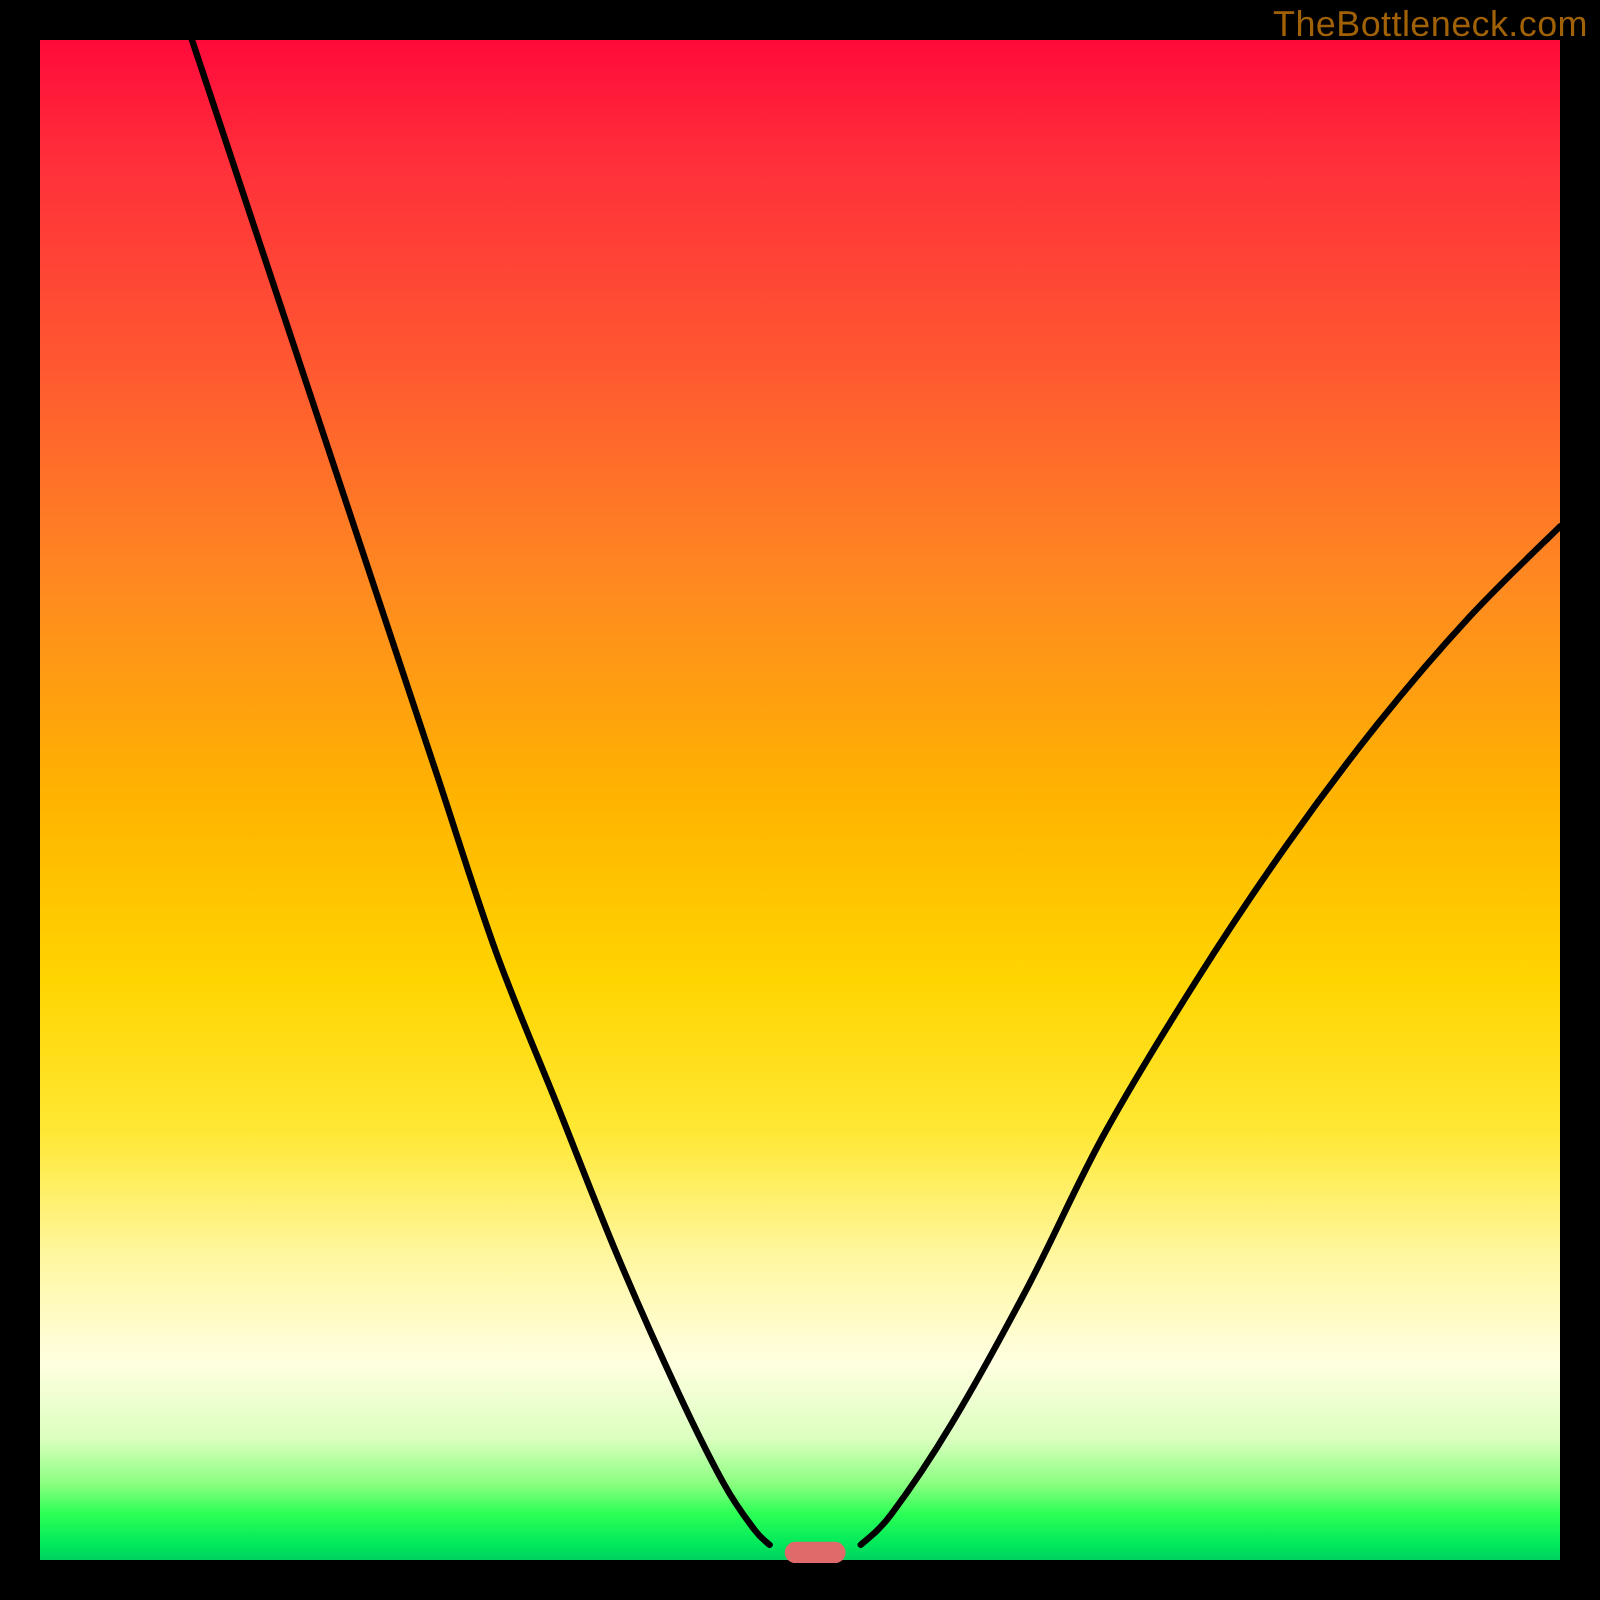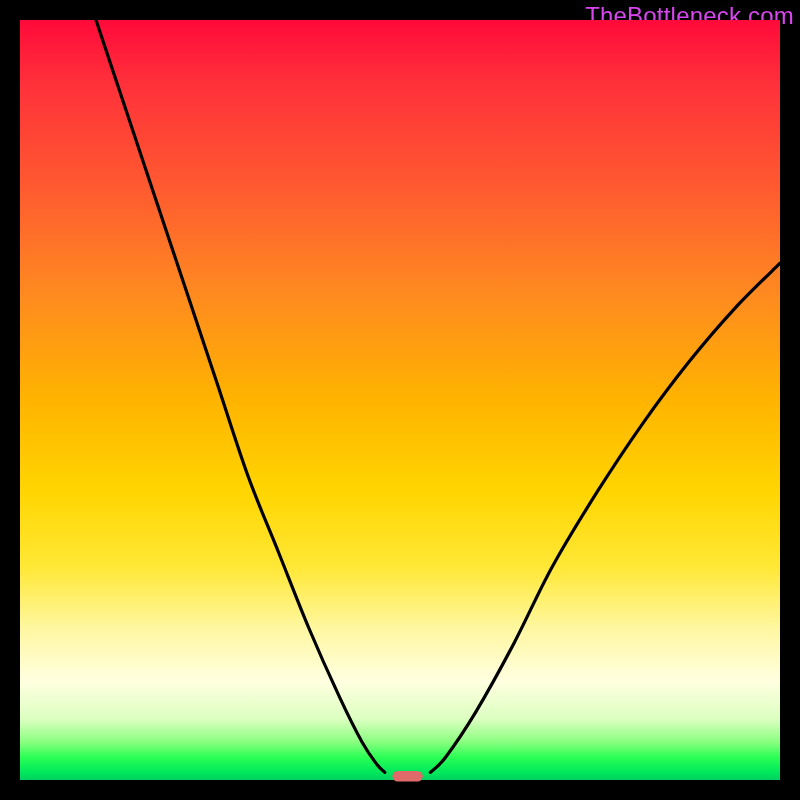--- a/index.html
+++ b/index.html
@@ -38,22 +38,22 @@
       #2bff55 97%,
       #00e85c 99%,
       #00d060 100%
     );
   }
   .watermark {
     position: absolute;
     top: 2px;
     right: 6px;
     font-family: Arial, Helvetica, sans-serif;
-    font-size: 24px;
-    color: #d946ef;
+    font-size: 18px;
+    color: #a16207;
     letter-spacing: 0.2px;
     user-select: none;
   }
   svg.overlay {
     position: absolute;
     left: 20px;
     top: 20px;
     width: 760px;
     height: 760px;
     overflow: visible;

